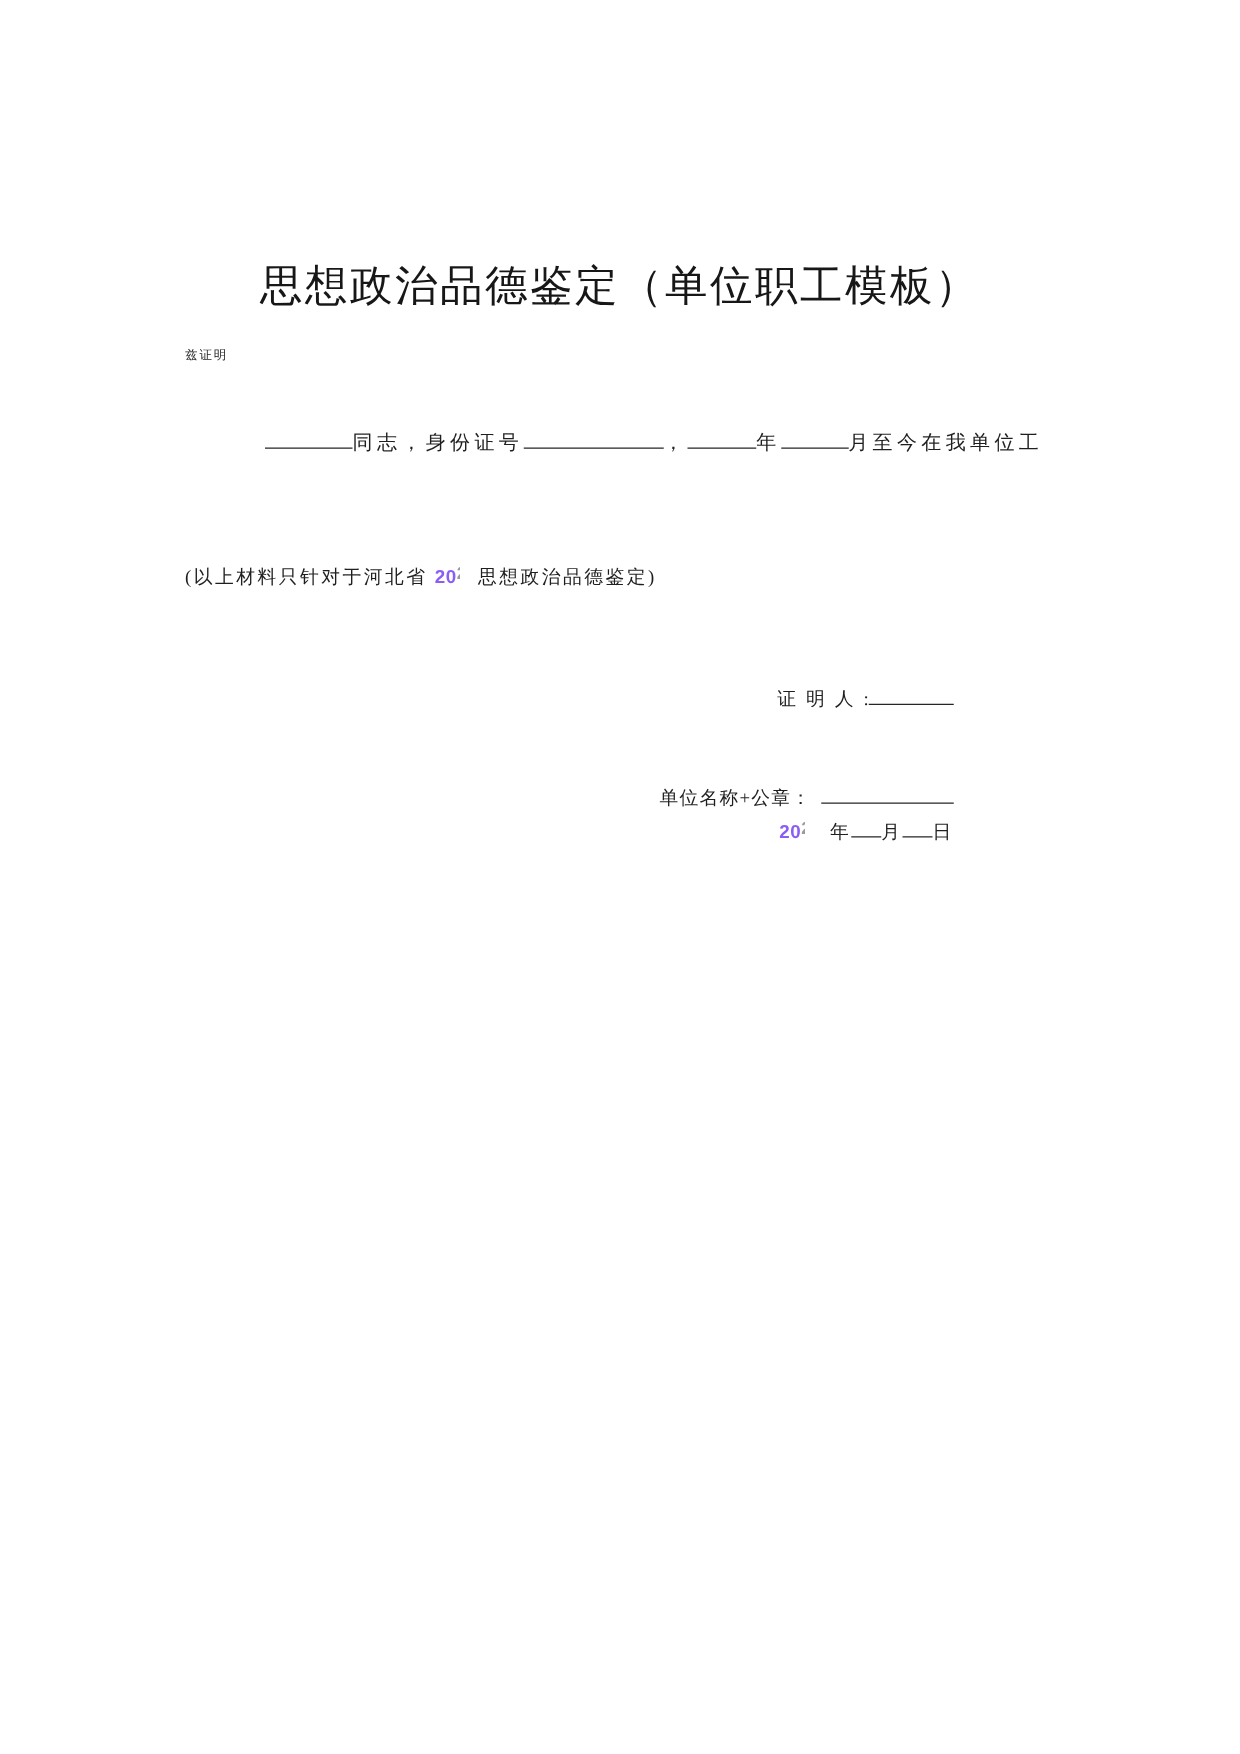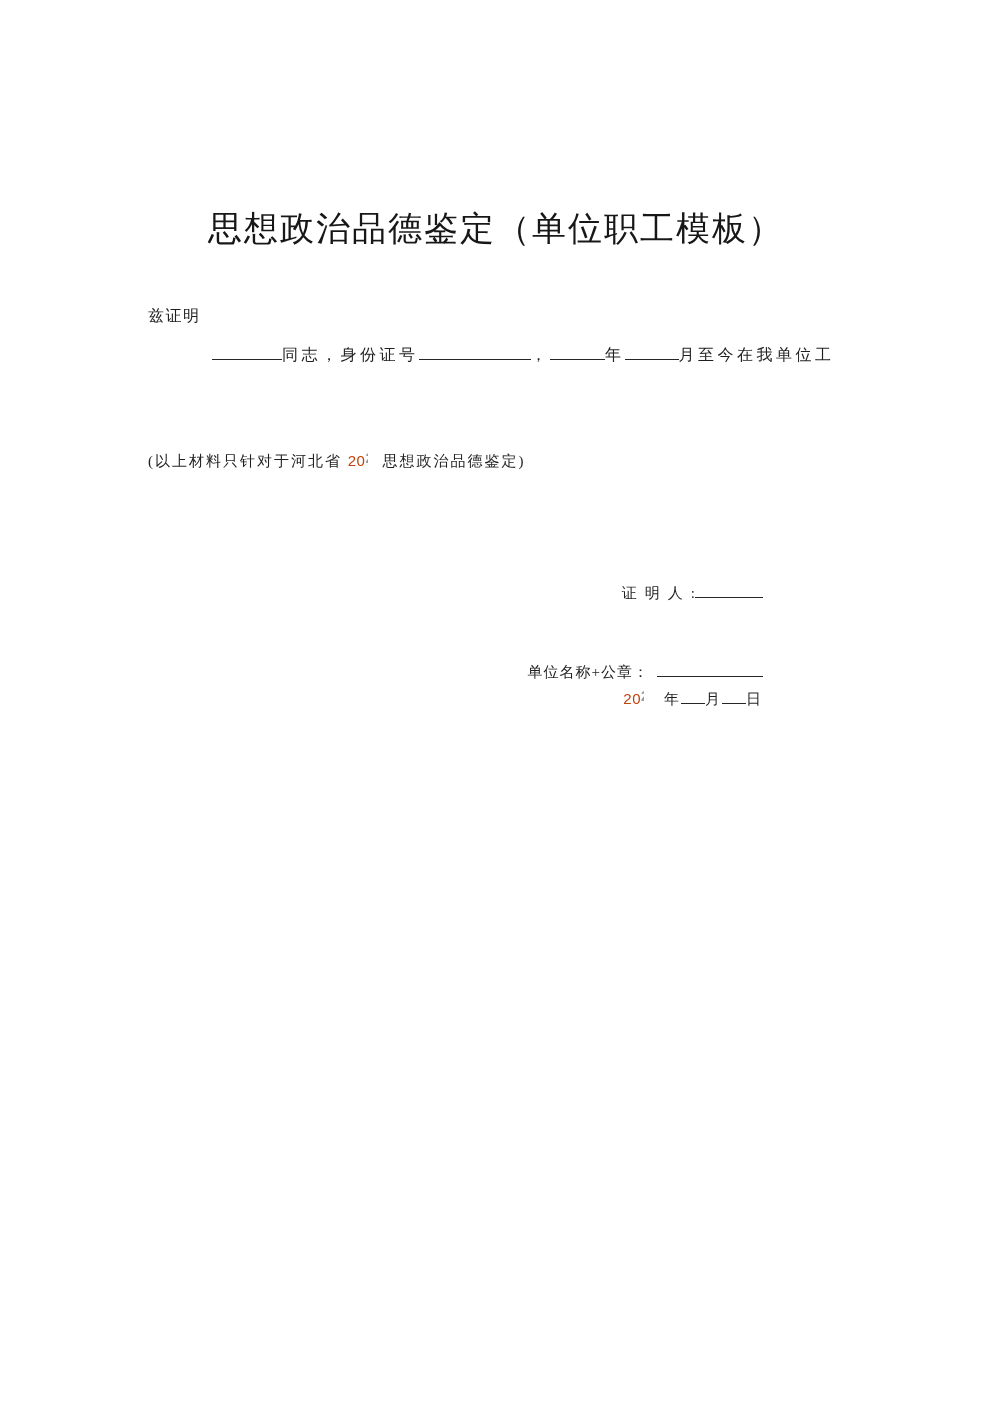--- a/index.html
+++ b/index.html
@@ -23,23 +23,23 @@
     width: 992px;
     text-align: center;
     font-size: 34px;
     letter-spacing: 2px;
     font-weight: 500;
     white-space: nowrap;
     color: #171717;
   }
   .salutation {
     position: absolute;
-    top: 306px;
+    top: 277px;
     left: 148px;
-    font-size: 16px;
+    font-size: 10px;
     letter-spacing: 1.5px;
   }
   .body-para {
     position: absolute;
     top: 342px;
     left: 148px;
     width: 716px;
     font-size: 16px;
     line-height: 26.5px;
     letter-spacing: 3.5px;
@@ -65,44 +65,43 @@
   .notice {
     position: absolute;
     top: 450px;
     left: 148px;
     font-size: 15px;
     letter-spacing: 2px;
     white-space: nowrap;
   }
   .num-bold {
     font-family: "Liberation Sans", sans-serif;
-    font-weight: 400;
+    font-weight: 700;
     font-size: 15px;
     letter-spacing: 0.5px;
-    color: #c2410c;
+    color: #8b5cf6;
   }
   .clip2 {
     display: inline-block;
     width: 3px;
     overflow: hidden;
     color: #9a9a9a;
     font-family: "Liberation Sans", sans-serif;
     font-weight: 700;
     font-size: 14px;
     vertical-align: baseline;
   }
   .spacer14 { display: inline-block; width: 14px; }
   .spacer20 { display: inline-block; width: 20px; }
   .sig-line {
     position: absolute;
     right: 149px;
     font-size: 15px;
     white-space: nowrap;
     text-align: right;
-    margin-top: 34px;
   }
   .sig-witness { top: 549px; letter-spacing: 8px; }
   .sig-witness .colon { letter-spacing: 0; }
   .sig-unit { top: 628px; letter-spacing: 1px; }
   .sig-date { top: 654px; letter-spacing: 2px; }
   .gap8 { display: inline-block; width: 8px; }
 </style>
 </head>
 <body>
 

